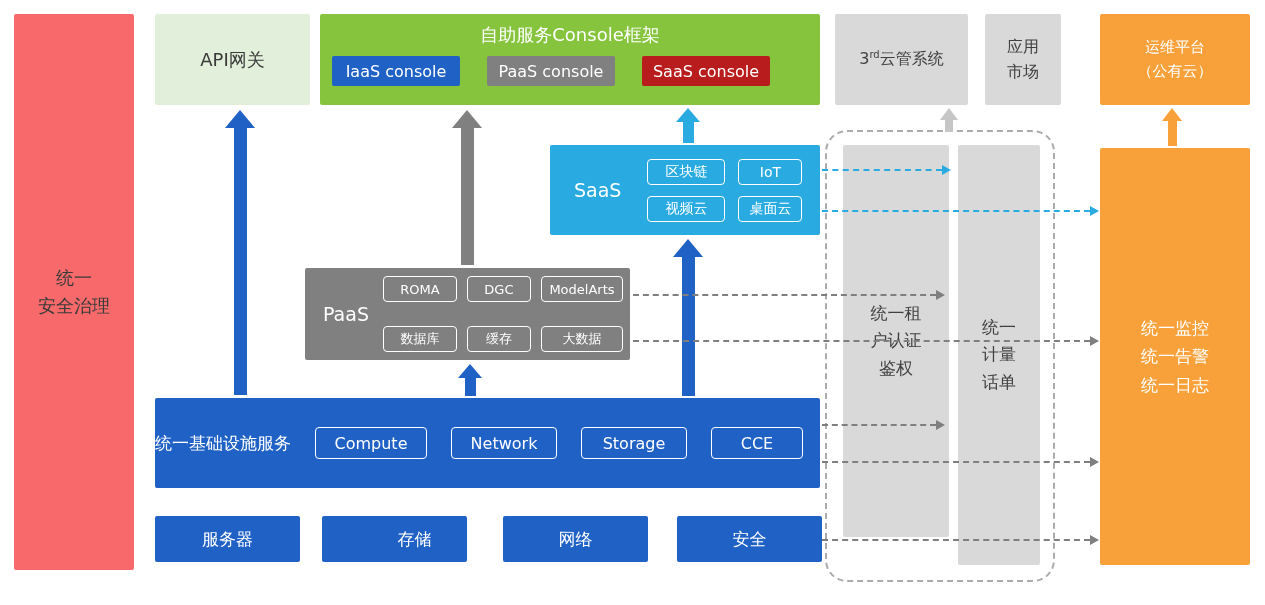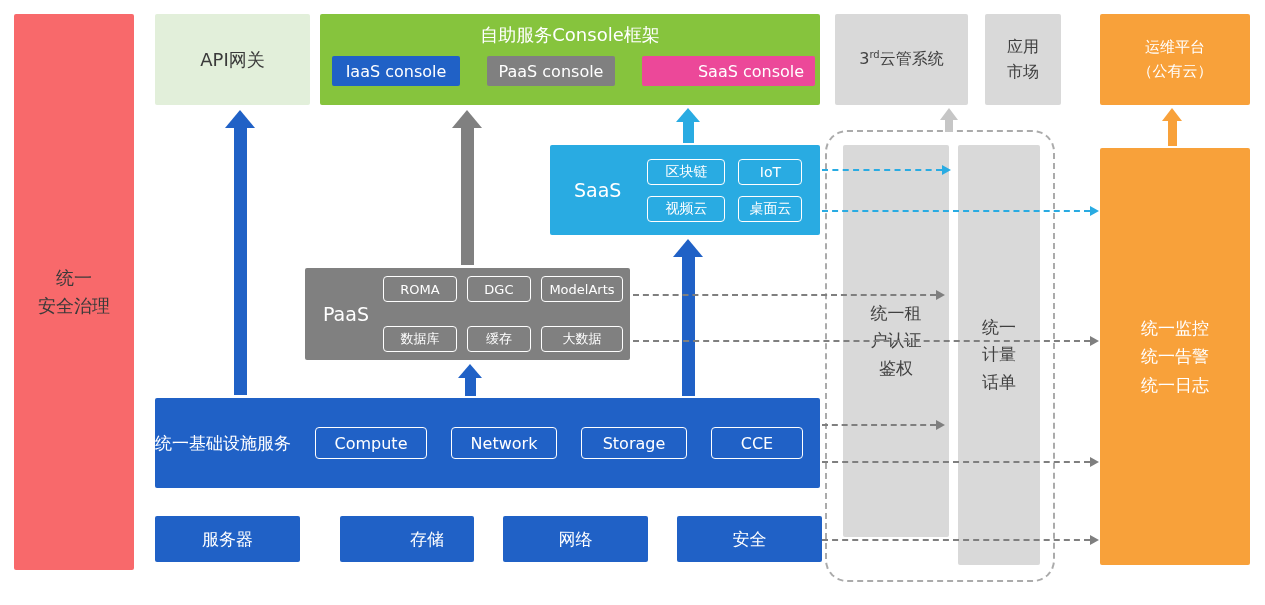--- a/index.html
+++ b/index.html
@@ -18,21 +18,21 @@
   .gray{background:#808080;color:#ffffff;}
   .lgray{background:#D9D9D9;color:#404040;font-size:16px;line-height:1.55;}
   .orange{background:#F8A13A;color:#ffffff;}
 
   .console-frame{flex-direction:column;justify-content:flex-start;padding-top:9px;}
   .cf-title{font-size:18px;color:#ffffff;}
   .cf-buttons{display:flex;gap:27px;margin-top:9px;padding:0 12px;align-self:flex-start;}
   .cf-btn{width:128px;height:30px;display:flex;align-items:center;justify-content:center;font-size:16px;border-radius:2px;color:#ffffff;}
   .btn-blue{background:#2061C6;}
   .btn-gray{background:#808080;}
-  .btn-cyan{background:#ec4899;padding-left:45px;}
+  .btn-cyan{background:#b91c1c;}
 
   .layer-label{font-size:19px;color:#ffffff;}
   .chip{border:1.5px solid #ffffff;border-radius:4px;color:#ffffff;display:flex;align-items:center;justify-content:center;font-size:14px;height:26px;box-sizing:border-box;}
   .saas-box{justify-content:flex-start;padding-left:24px;gap:26px;}
   .saas-grid{display:grid;grid-template-columns:78px 64px;gap:11px 13px;}
   .paas-box{justify-content:flex-start;padding-left:18px;gap:14px;}
   .paas-grid{display:grid;grid-template-columns:74px 64px:82px;grid-template-columns:74px 64px 82px;gap:24px 10px;}
   .paas-grid .chip{font-size:13px;}
   .iaas-box{justify-content:flex-start;gap:24px;}
   .iaas-label{font-size:17px;color:#ffffff;white-space:nowrap;}
@@ -129,21 +129,21 @@
     <span class="iaas-label">统一基础设施服务</span>
     <div class="iaas-chips">
       <div class="chip" style="width:112px;">Compute</div>
       <div class="chip" style="width:106px;">Network</div>
       <div class="chip" style="width:106px;">Storage</div>
       <div class="chip" style="width:92px;">CCE</div>
     </div>
   </div>
 
   <div class="box blue bottom-box" style="left:155px;top:516px;width:145px;height:46px;">服务器</div>
-  <div class="box blue bottom-box" style="left:340px;top:516px;width:134px;height:46px;padding-left:40px;">存储</div>
+  <div class="box blue bottom-box" style="left:322px;top:516px;width:145px;height:46px;padding-left:40px;">存储</div>
   <div class="box blue bottom-box" style="left:503px;top:516px;width:145px;height:46px;">网络</div>
   <div class="box blue bottom-box" style="left:677px;top:516px;width:145px;height:46px;">安全</div>
 
   <div class="box orange monitor" style="left:1100px;top:148px;width:150px;height:417px;">
     <span class="pre">统一监控
 统一告警
 统一日志</span>
   </div>
 
   <div class="v-arrow" style="left:225px;top:110px;color:#2061C6;">

